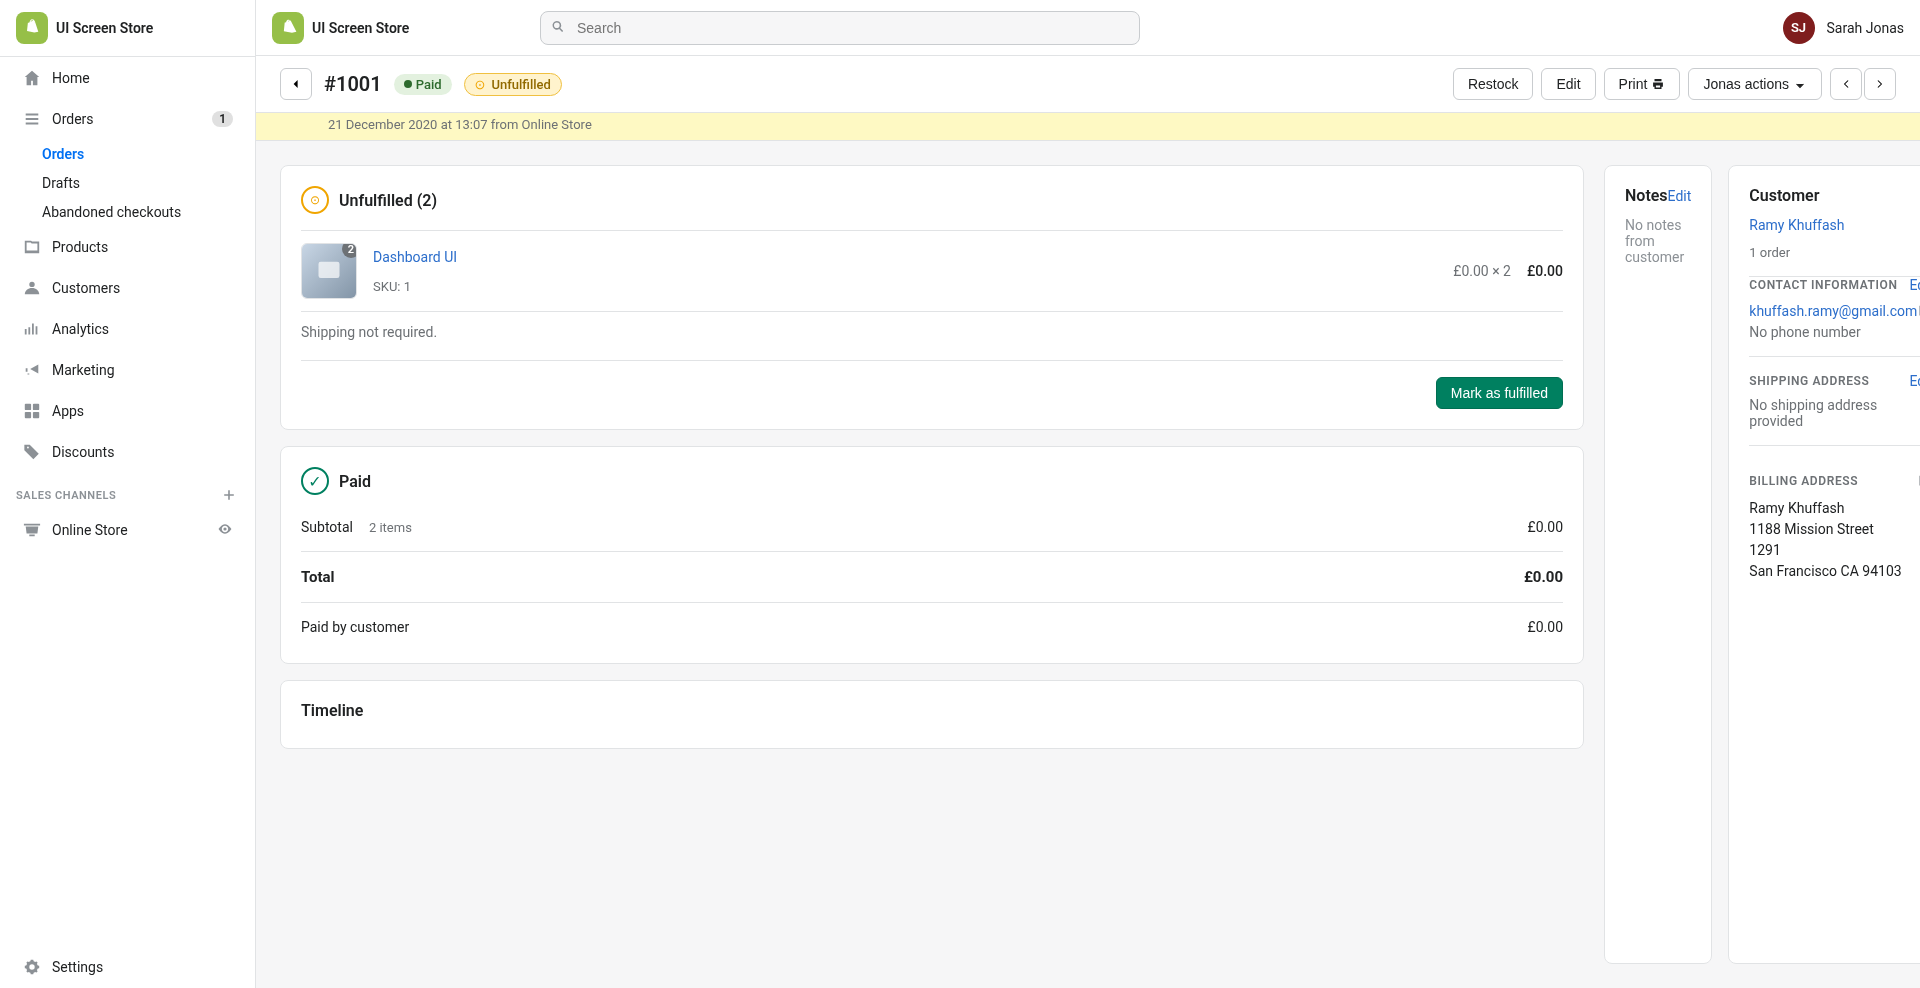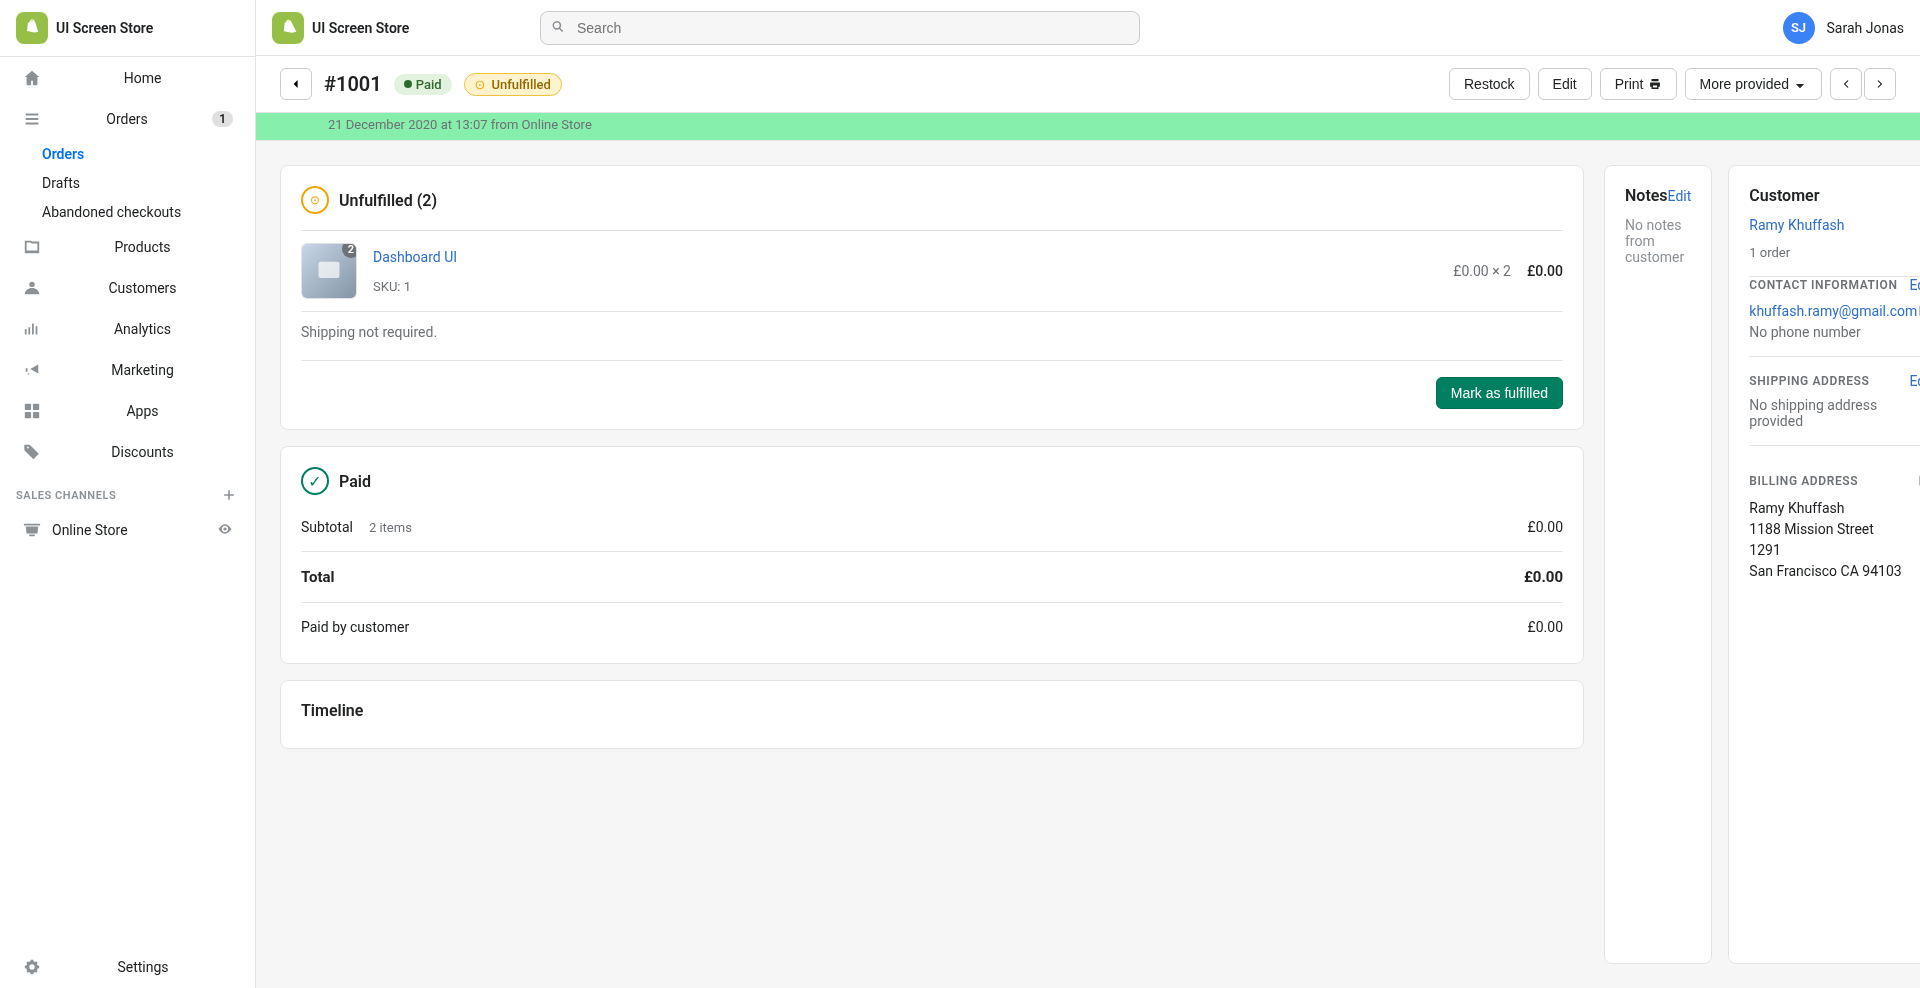--- a/index.html
+++ b/index.html
@@ -12,26 +12,26 @@
     
     .topbar { background: #fff; border-bottom: 1px solid #e1e3e5; display: flex; align-items: center; padding: 0 16px; height: 56px; gap: 12px; }
     .topbar-logo { display: flex; align-items: center; gap: 8px; width: 256px; flex-shrink: 0; padding-left: 0; }
     .shopify-logo { width: 32px; height: 32px; background: #96bf48; border-radius: 8px; display: flex; align-items: center; justify-content: center; }
     .shopify-logo svg { width: 20px; height: 20px; fill: #fff; }
     .store-name { font-weight: 600; font-size: 14px; color: #202223; }
     .search-bar { flex: 1; max-width: 600px; position: relative; }
     .search-bar input { width: 100%; padding: 8px 12px 8px 36px; border: 1px solid #c9cccf; border-radius: 8px; font-size: 14px; background: #f6f6f7; outline: none; }
     .search-icon-wrap { position: absolute; left: 10px; top: 50%; transform: translateY(-50%); color: #8c9196; }
     .topbar-right { margin-left: auto; display: flex; align-items: center; gap: 12px; }
-    .avatar { width: 32px; height: 32px; border-radius: 50%; background: #3b82f6; color: #fff; display: flex; align-items: center; justify-content: center; font-weight: 600; font-size: 13px; }
+    .avatar { width: 32px; height: 32px; border-radius: 50%; background: #7f1d1d; color: #fff; display: flex; align-items: center; justify-content: center; font-weight: 600; font-size: 13px; }
     .user-name { font-size: 14px; color: #202223; }
 
     
     .sidebar-logo-area { display: flex; align-items: center; gap: 8px; padding: 12px 16px; border-bottom: 1px solid #e1e3e5; }
-    .nav-item { display: flex; align-items: center; gap: 10px; padding: 10px 16px; cursor: pointer; color: #202223; text-decoration: none; font-size: 14px; border-radius: 6px; margin: 1px 6px; text-align: center; }
+    .nav-item { display: flex; align-items: center; gap: 10px; padding: 10px 16px; cursor: pointer; color: #202223; text-decoration: none; font-size: 14px; border-radius: 6px; margin: 1px 6px; }
     .nav-item .nav-icon { width: 20px; height: 20px; display: flex; align-items: center; justify-content: center; color: #8c9196; flex-shrink: 0; }
     .nav-label { flex: 1; }
     .nav-badge { background: #e0e0e0; color: #202223; border-radius: 10px; padding: 1px 7px; font-size: 12px; font-weight: 600; }
     .nav-sub-item { display: block; padding: 6px 16px 6px 0; color: #202223; text-decoration: none; font-size: 14px; cursor: pointer; border-radius: 6px; margin: 1px 6px 1px 42px; }
     .nav-sub-item.active { color: #0070f3; font-weight: 600; }
     .nav-section-label { padding: 12px 16px 4px; font-size: 11px; font-weight: 600; color: #8c9196; text-transform: uppercase; letter-spacing: 0.05em; display: flex; align-items: center; justify-content: space-between; }
     .nav-add-btn { width: 20px; height: 20px; display: flex; align-items: center; justify-content: center; color: #8c9196; cursor: pointer; }
 
     
     .content { flex: 1; overflow-y: auto; padding: 24px; display: flex; gap: 20px; }
@@ -281,41 +281,41 @@
       <div class="header-actions">
         <button class="btn">Restock</button>
         <button class="btn">Edit</button>
         <button class="btn">
           <span>Print</span>
           <svg width="14" height="14" viewBox="0 0 20 20" fill="currentColor">
               <path d="M5 3h10v3H5V3zM3 8h14v6h-2v3H5v-3H3V8zm10 4H7v3h6v-3z"></path>
             </svg>
         </button>
         <button class="btn">
-          <span>More provided</span>
+          <span>Jonas actions</span>
           <svg width="14" height="14" viewBox="0 0 20 20" fill="currentColor">
               <path d="M5 10l5 5 5-5" stroke="currentColor" stroke-width="1.5"></path>
             </svg>
         </button>
         <div class="nav-arrows">
           <button class="nav-arrow">
             <svg width="14" height="14" viewBox="0 0 20 20" fill="currentColor">
                 <path d="M13 15l-5-5 5-5" stroke="currentColor" stroke-width="1.5" fill="none"></path>
               </svg>
           </button>
           <button class="nav-arrow">
             <svg width="14" height="14" viewBox="0 0 20 20" fill="currentColor">
                 <path d="M7 5l5 5-5 5" stroke="currentColor" stroke-width="1.5" fill="none"></path>
               </svg>
           </button>
         </div>
       </div>
     </div>
 
-    <div style="padding: 4px 24px 0; background:#86efac; border-bottom:1px solid #e1e3e5;">
+    <div style="padding: 4px 24px 0; background:#fef9c3; border-bottom:1px solid #e1e3e5;">
       <span class="order-meta" style="padding-left:48px; display:block; padding-bottom:8px; padding-top:0;">21 December 2020 at 13:07 from Online Store</span>
     </div>
 
     <div class="content">
 
       <div class="content-main">
 
         <div class="card">
           <div class="card-header">
             <div class="unfulfilled-icon">⊙</div>

